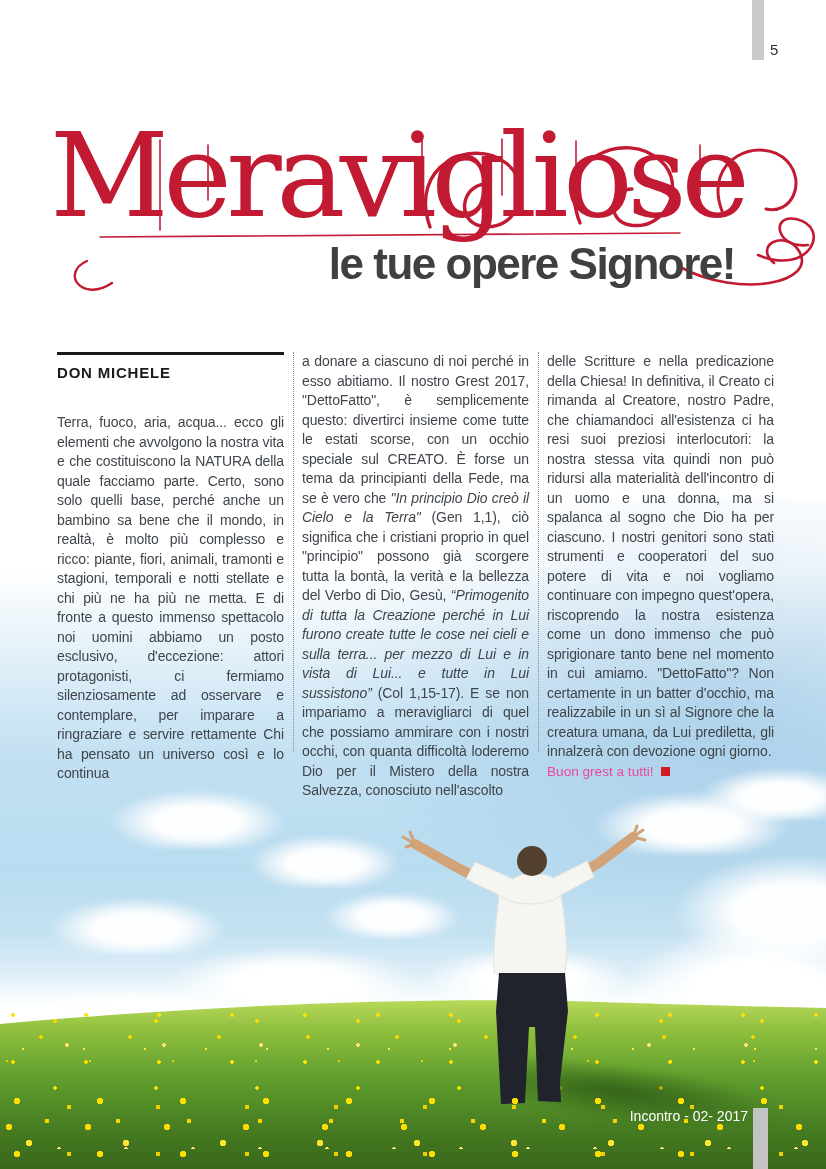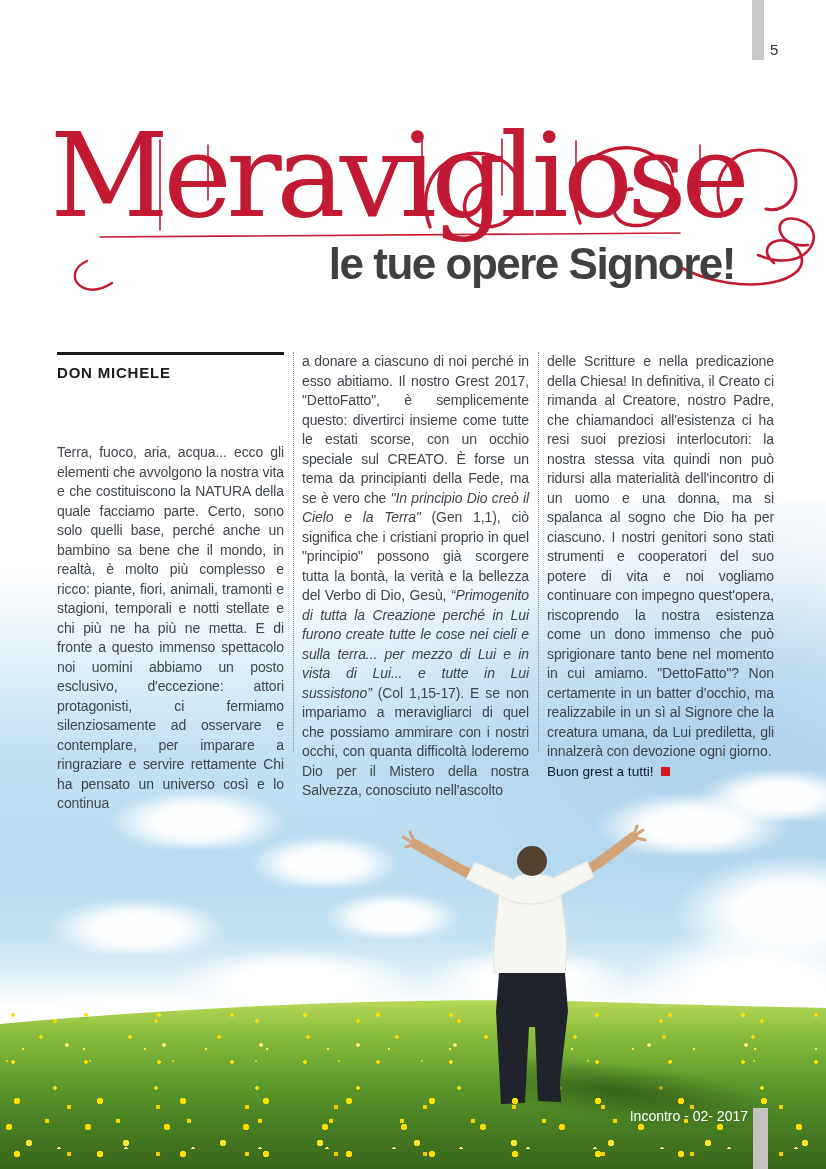--- a/index.html
+++ b/index.html
@@ -16,23 +16,23 @@
   .main-title{position:absolute;left:50px;top:18px;font-family:"DejaVu Serif",serif;font-size:116px;line-height:1;color:#c31a33;letter-spacing:-0.048em;white-space:nowrap;}
   .subtitle{position:absolute;right:51px;top:142px;font-size:44px;line-height:1;font-weight:bold;color:#404040;letter-spacing:-1.5px;white-space:nowrap;}
 
   
   .article{position:absolute;left:57px;top:352px;width:718px;height:400px;display:flex;z-index:3;}
   .col{width:227px;}
   .vdiv{width:0;border-left:1px dotted #8b8b8b;margin:0 8.5px;}
   .rule{height:3px;background:#1a1a1a;margin-bottom:9px;}
   .author{font-size:15px;font-weight:bold;color:#1b1b1b;letter-spacing:0.8px;}
   .col p{margin:0;font-size:14px;line-height:19.5px;color:#3f454b;text-align:justify;letter-spacing:-0.1px;}
-  .col-1 p{margin-top:62px;}
+  .col-1 p{margin-top:32px;}
   .seg-italic{font-style:italic;}
-  .closing{font-size:13.6px;line-height:19.5px;color:#0f172a;}
+  .closing{font-size:13.6px;line-height:19.5px;color:#ec4899;}
   .endsq{display:inline-block;width:9px;height:9px;background:#d11a24;margin-left:7px;}
 
   
   .photo{position:absolute;left:0;top:500px;width:826px;height:669px;z-index:1;}
   .sky{position:absolute;inset:0;background:linear-gradient(180deg,#ffffff 0%,#ffffff 10%,#eaf4fa 20%,#d3e9f6 30%,#c3e0f2 38%,#b9dcf0 55%,#c5e2f2 65%,#dfeff8 71%,#f6fbfd 74%,#ffffff 76%,#ffffff 100%);}
   .sky-deep{position:absolute;inset:0;background:radial-gradient(ellipse 620px 360px at 88% 30%,rgba(125,178,218,0.38),rgba(125,178,218,0) 65%);}
   .cloud{position:absolute;background:radial-gradient(ellipse at 50% 55%,rgba(255,255,255,0.97) 35%,rgba(255,255,255,0) 72%);filter:blur(2px);}
   .grass{position:absolute;left:0;top:494px;width:826px;height:175px;}
   .flowers-back{position:absolute;left:0;top:508px;width:826px;height:82px;
     background-image:

